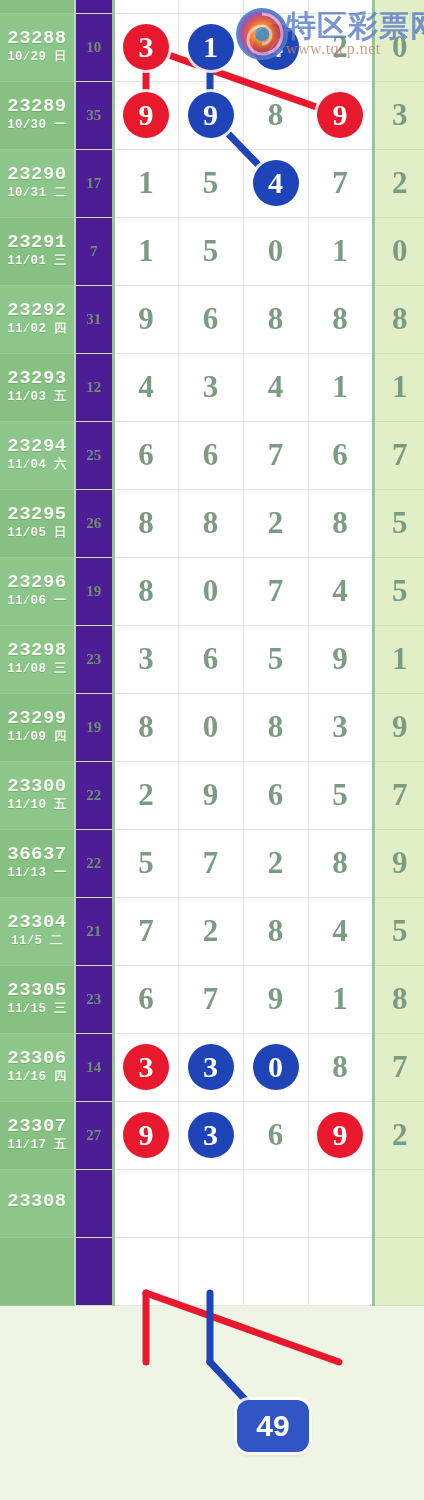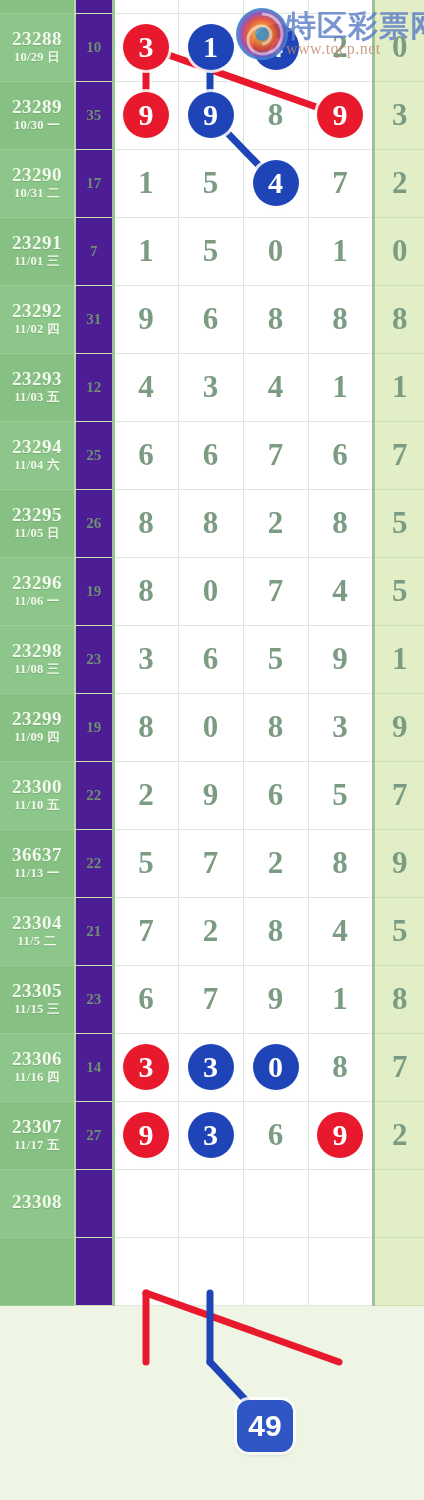--- a/index.html
+++ b/index.html
@@ -28,20 +28,21 @@
 
   td{padding:0;margin:0;vertical-align:middle;text-align:center;}
 
   
   td.idcell{
     background:#86c083;
     border-right:2px solid #b6d9ae;
     border-bottom:1px solid #9ccb96;
     color:#f3faee;
     line-height:1.05;
+    font-family:Liberation Mono, monospace;
   }
   tr.alt td.idcell{background:#8cc68a;}
   td.idcell .iss{
     display:block;font-size:19px;font-weight:bold;
     letter-spacing:.5px;text-shadow:0 1px 0 rgba(110,160,105,.65);
   }
   td.idcell .dt{
     display:block;font-size:12.5px;font-weight:bold;margin-top:2px;
     letter-spacing:.3px;text-shadow:0 1px 0 rgba(110,160,105,.6);
   }
@@ -91,21 +92,21 @@
   }
   .ball.red{background:#e8192c;}
   .ball.blue{background:#1e44b8;}
 
   
   #overlay{position:absolute;left:0;top:0;width:424px;height:1500px;pointer-events:none;z-index:5;}
 
   
   .badge49{
     position:absolute;z-index:7;
-    width:56px;height:52px;
+    width:72px;height:52px;
     background:#2f56c4;border-radius:12px;
     display:flex;align-items:center;justify-content:center;
     color:#ffffff;font-size:30px;font-weight:bold;
     box-shadow:0 0 0 3px rgba(255,255,255,.85),0 2px 4px rgba(0,0,0,.22);
     font-family:"Liberation Sans",sans-serif;
   }
 
   
   #watermark{
     position:absolute;left:238px;top:2px;width:190px;height:72px;

